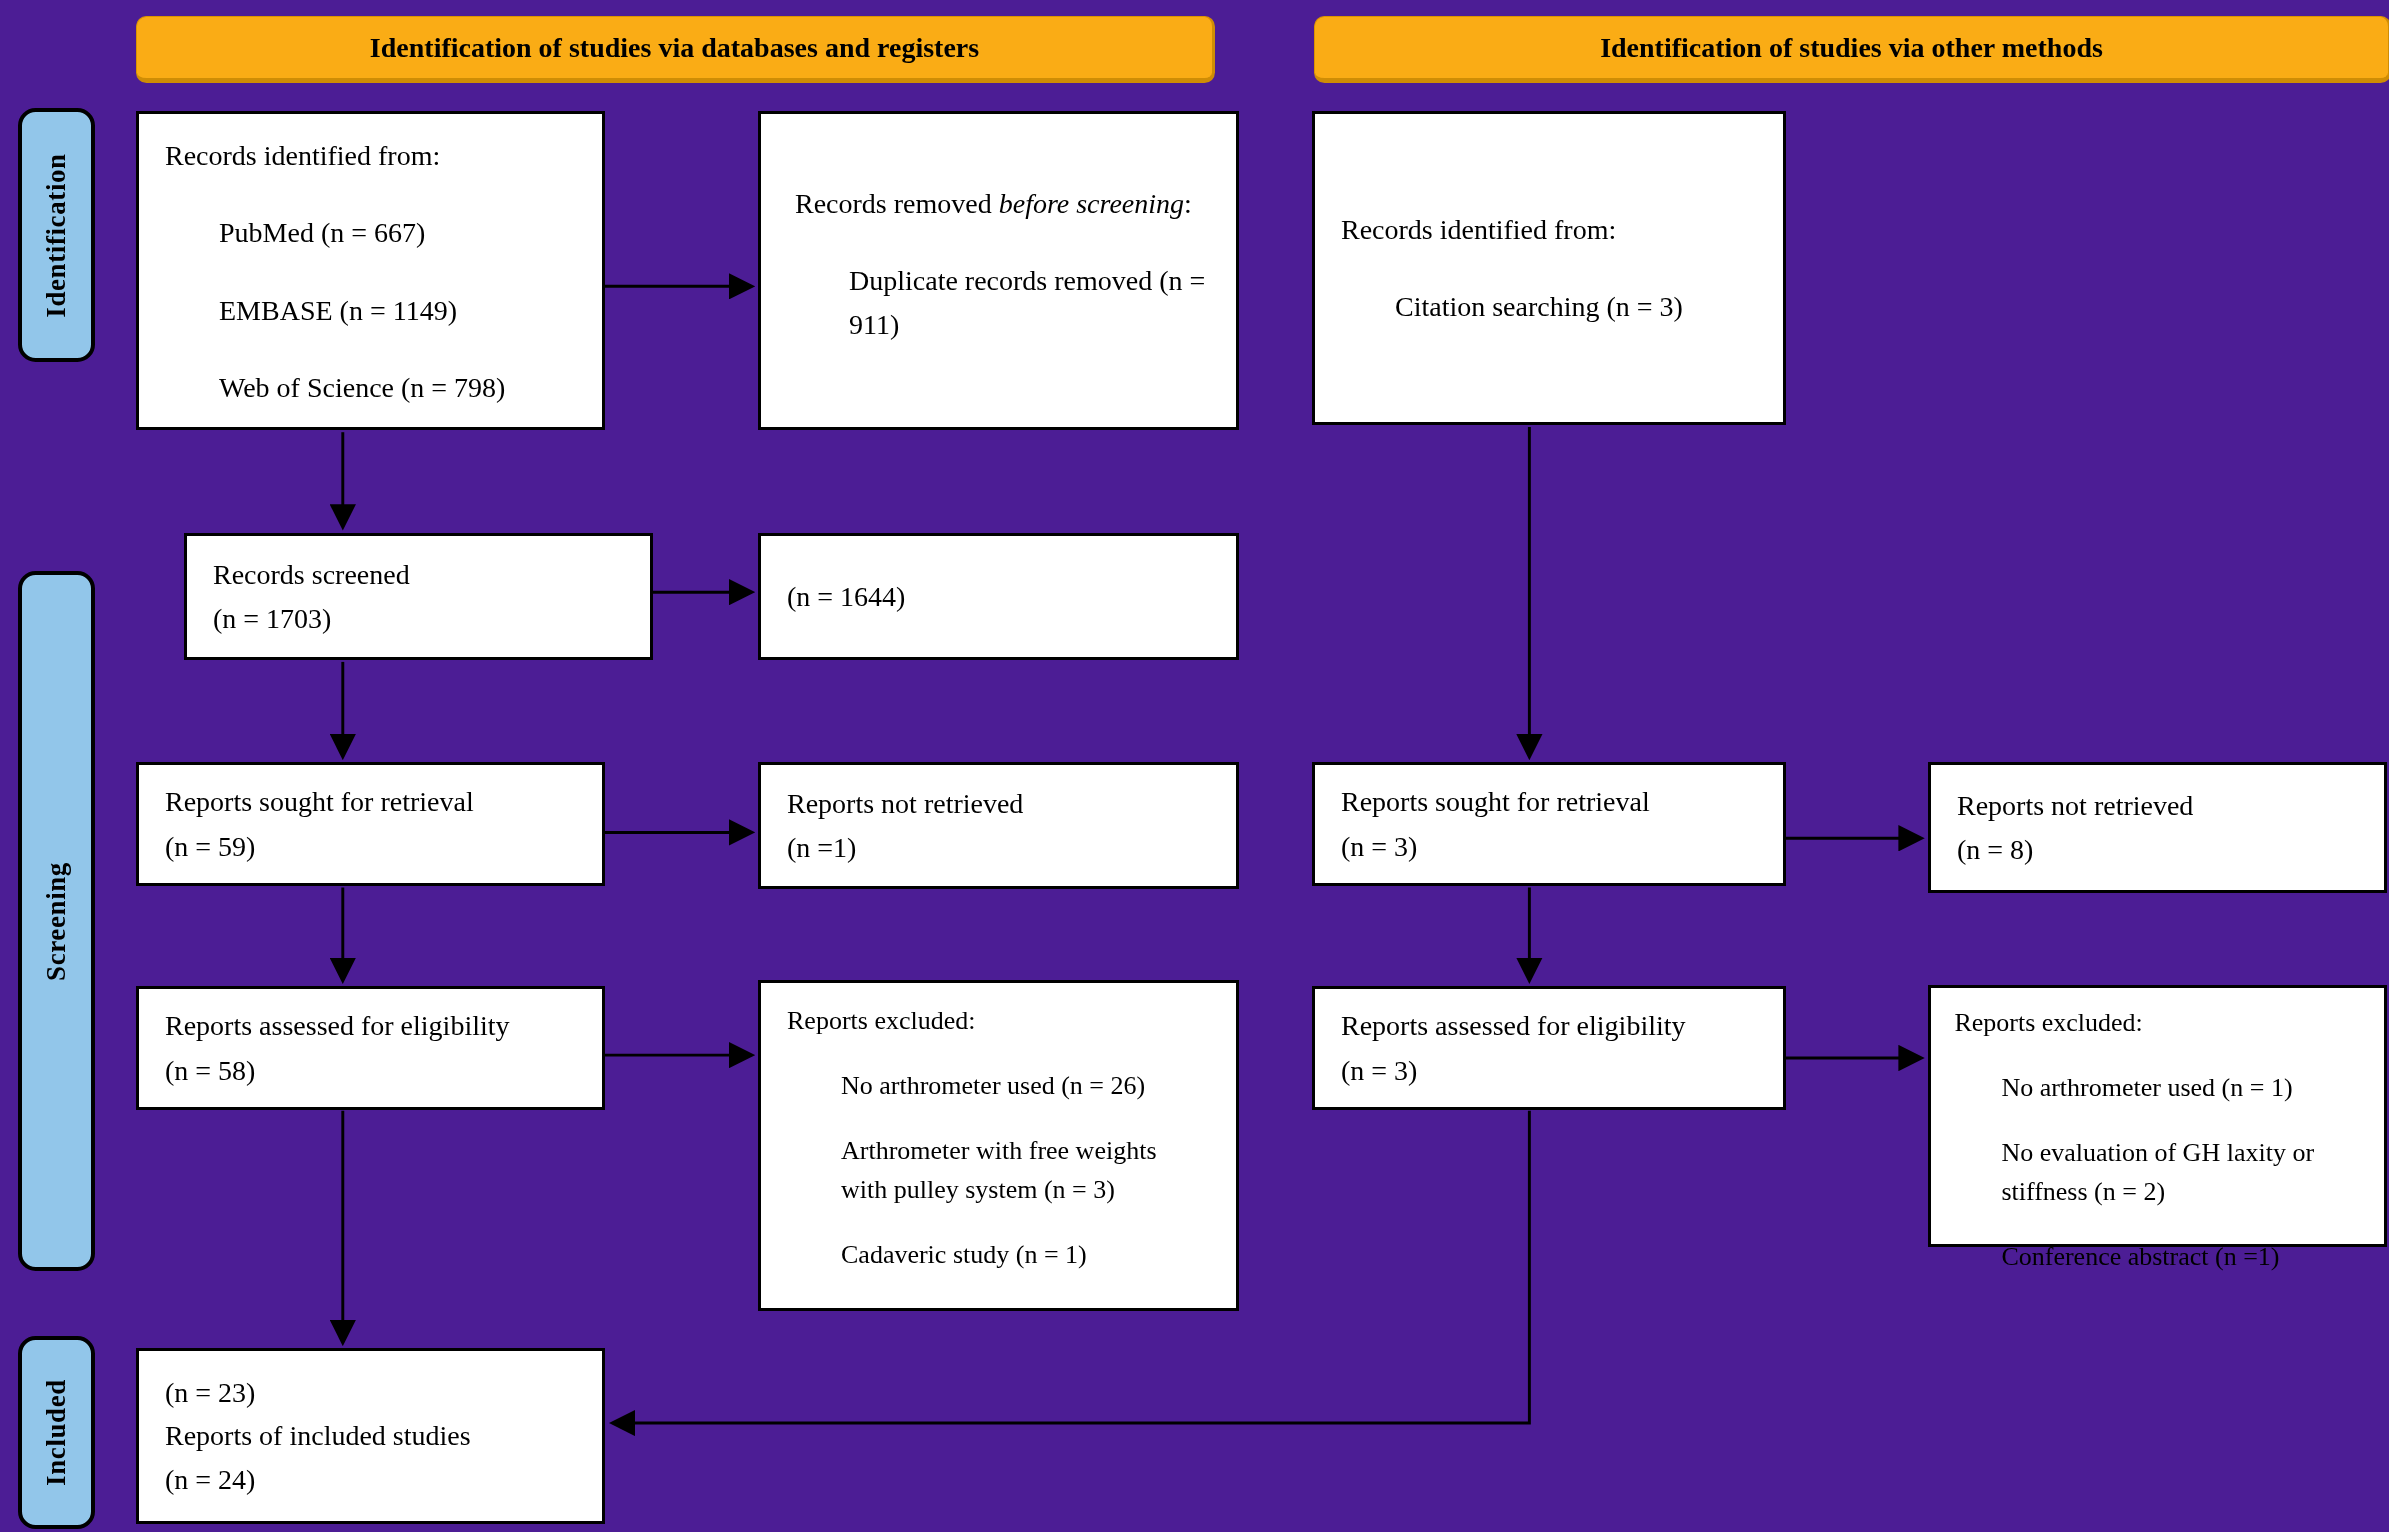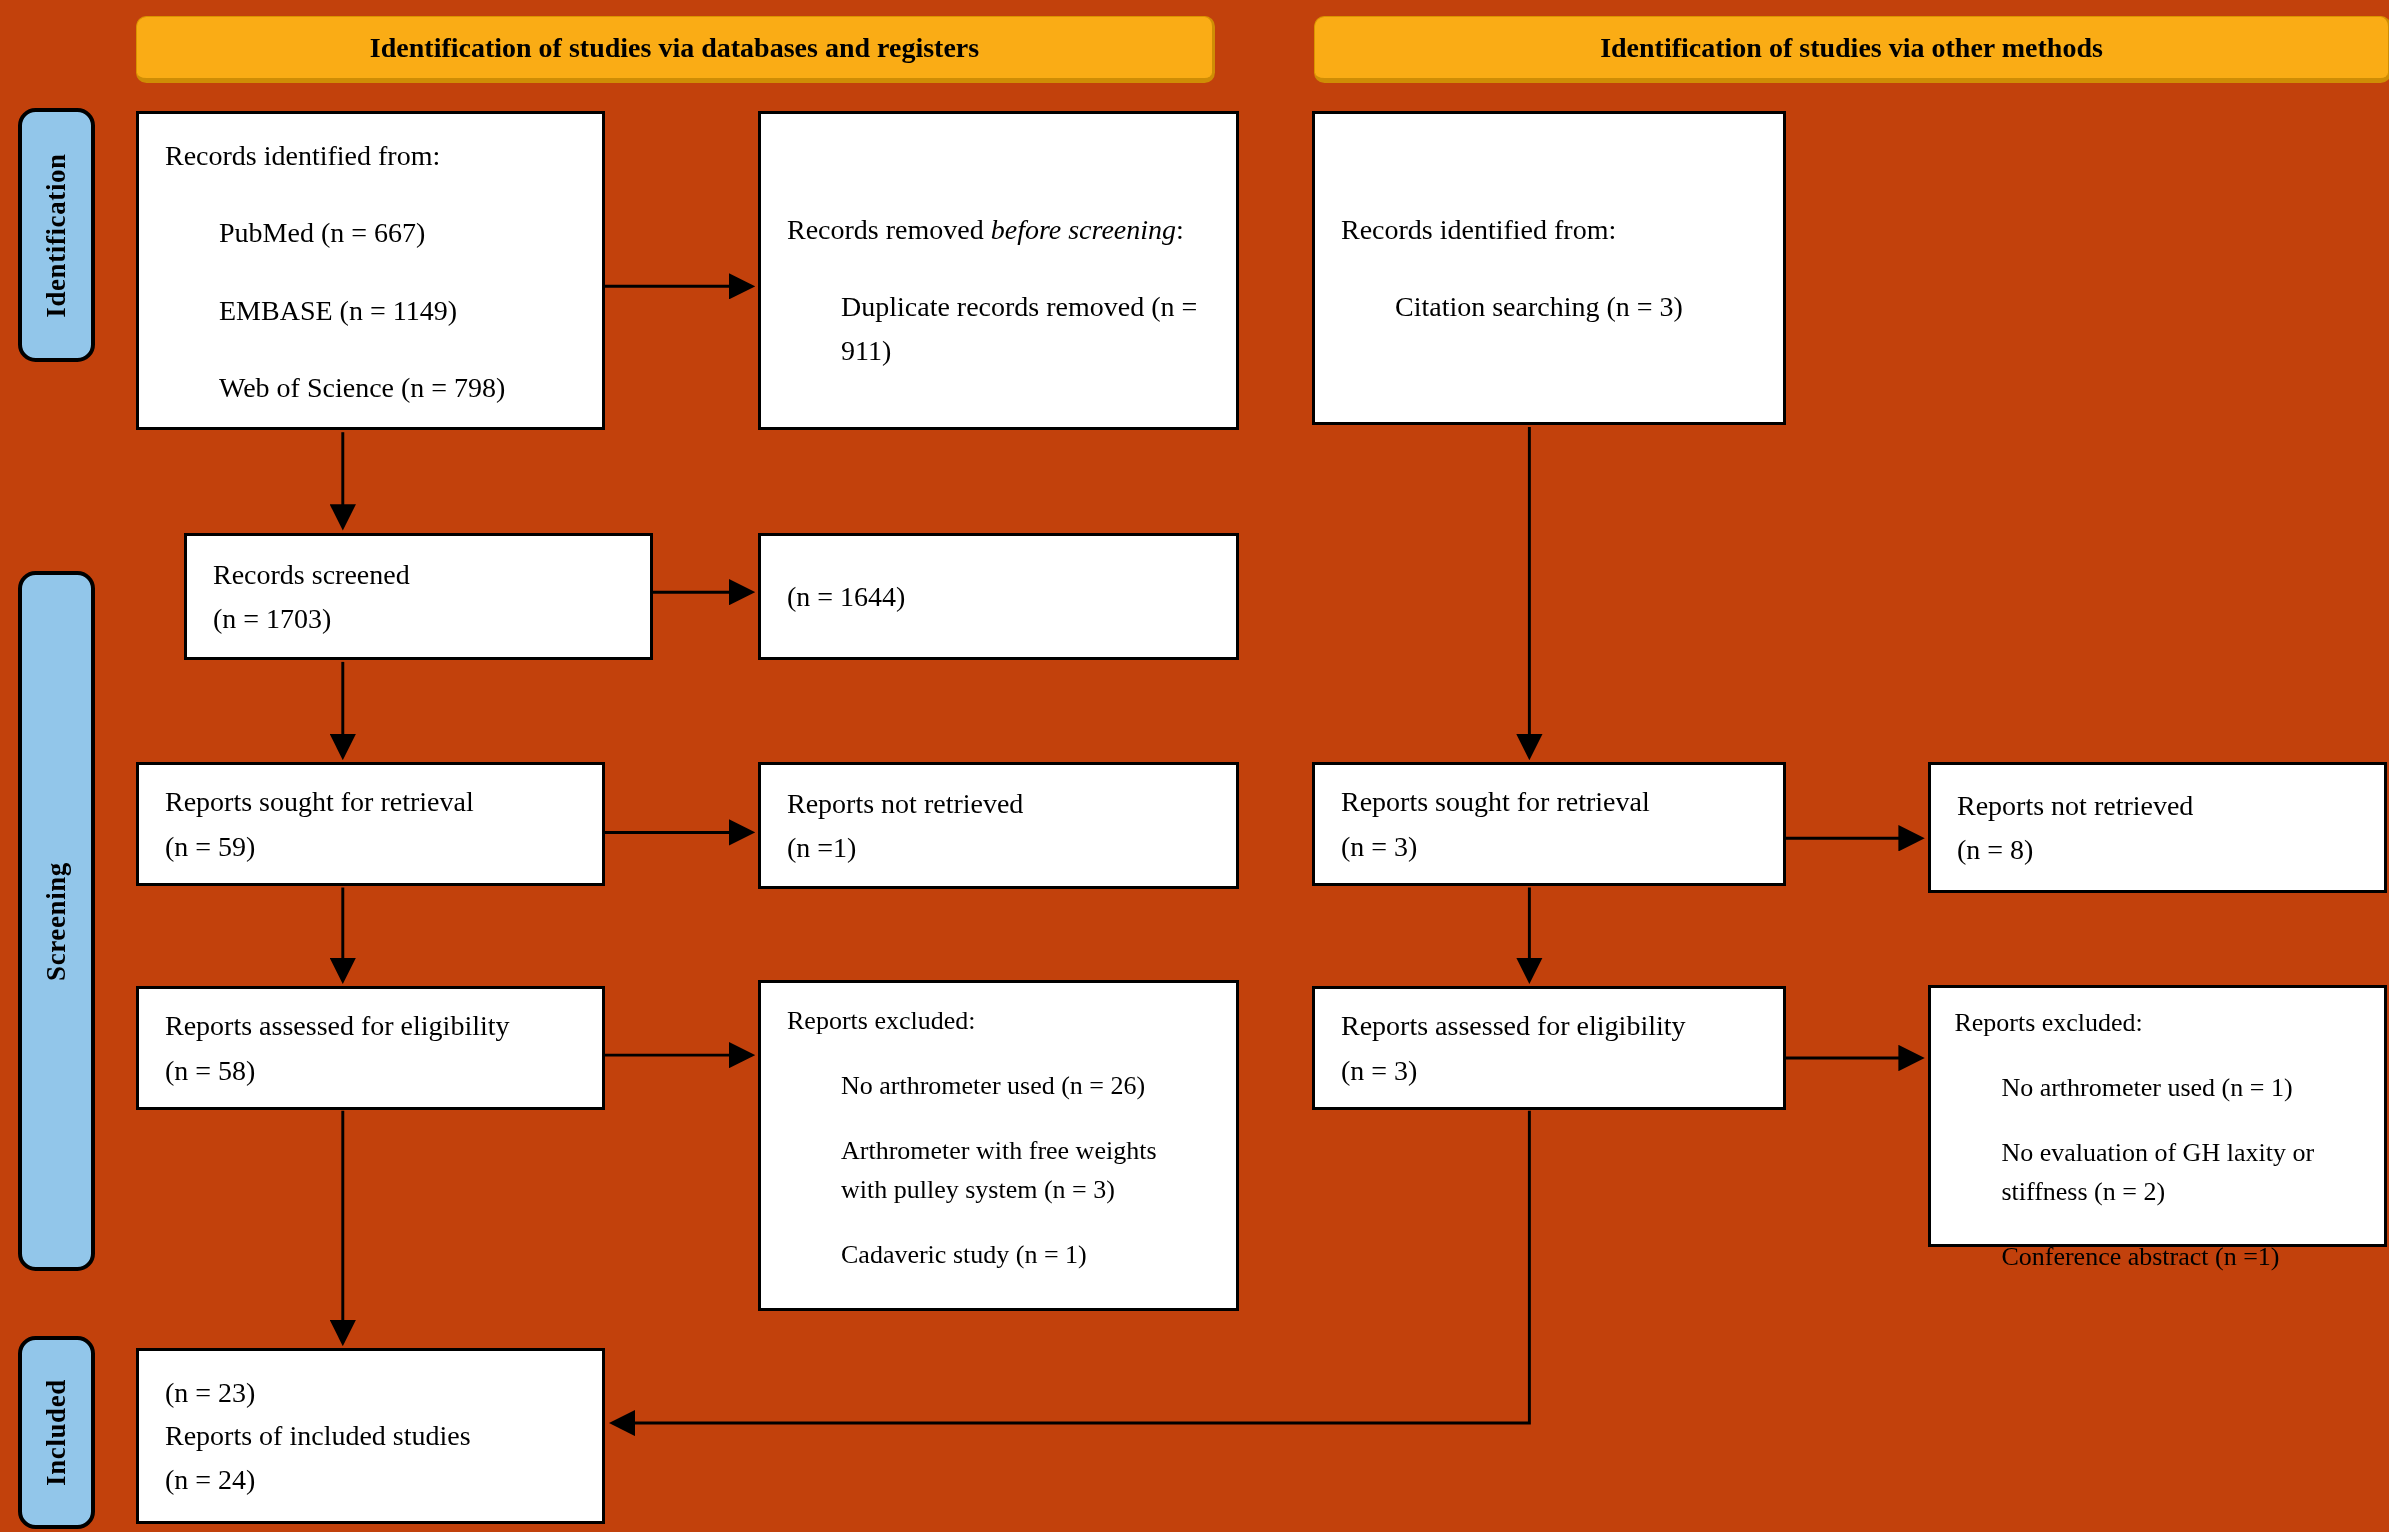--- a/index.html
+++ b/index.html
@@ -5,21 +5,21 @@
   :root{
     --banner-fill:#FAAC15;
     --banner-border:#DB9400;
     --sidebar-fill:#92C6EA;
     --line:#000000;
   }
   html,body{margin:0;padding:0;background:#ffffff;}
   .stage{
     position:relative;
     width:2389px;height:1533px;
-    background:#c2410c;
+    background:#4c1d95;
     font-family:"Liberation Serif","DejaVu Serif",serif;
     color:#000;
     overflow:hidden;
   }
   
   .banner{
     position:absolute;
     height:61px;
     background:var(--banner-fill);
     border:1.8px solid var(--banner-border);
@@ -155,21 +155,21 @@
 
   <div class="box center" style="left:136px;top:1348px;width:469px;height:176px;">
     <div class="inner">
       <div>(n = 23)</div>
       <div>Reports of included studies</div>
       <div>(n = 24)</div>
     </div>
   </div>
 
   <div class="box" style="left:758px;top:111px;width:481px;height:319px;">
-    <div class="inner" style="padding-top:94px;">
+    <div class="inner" style="padding-top:68px;margin-left:8px;">
       <div>
         <span>Records removed </span><span class="em">before screening</span><span>:</span>
       </div>
       <div class="item" style="max-width:363px;">Duplicate records removed (n = 911)</div>
     </div>
   </div>
 
   <div class="box center" style="left:758px;top:533px;width:481px;height:127px;">
     <div class="inner">
       <div class="nline">(n = 1644)</div>

